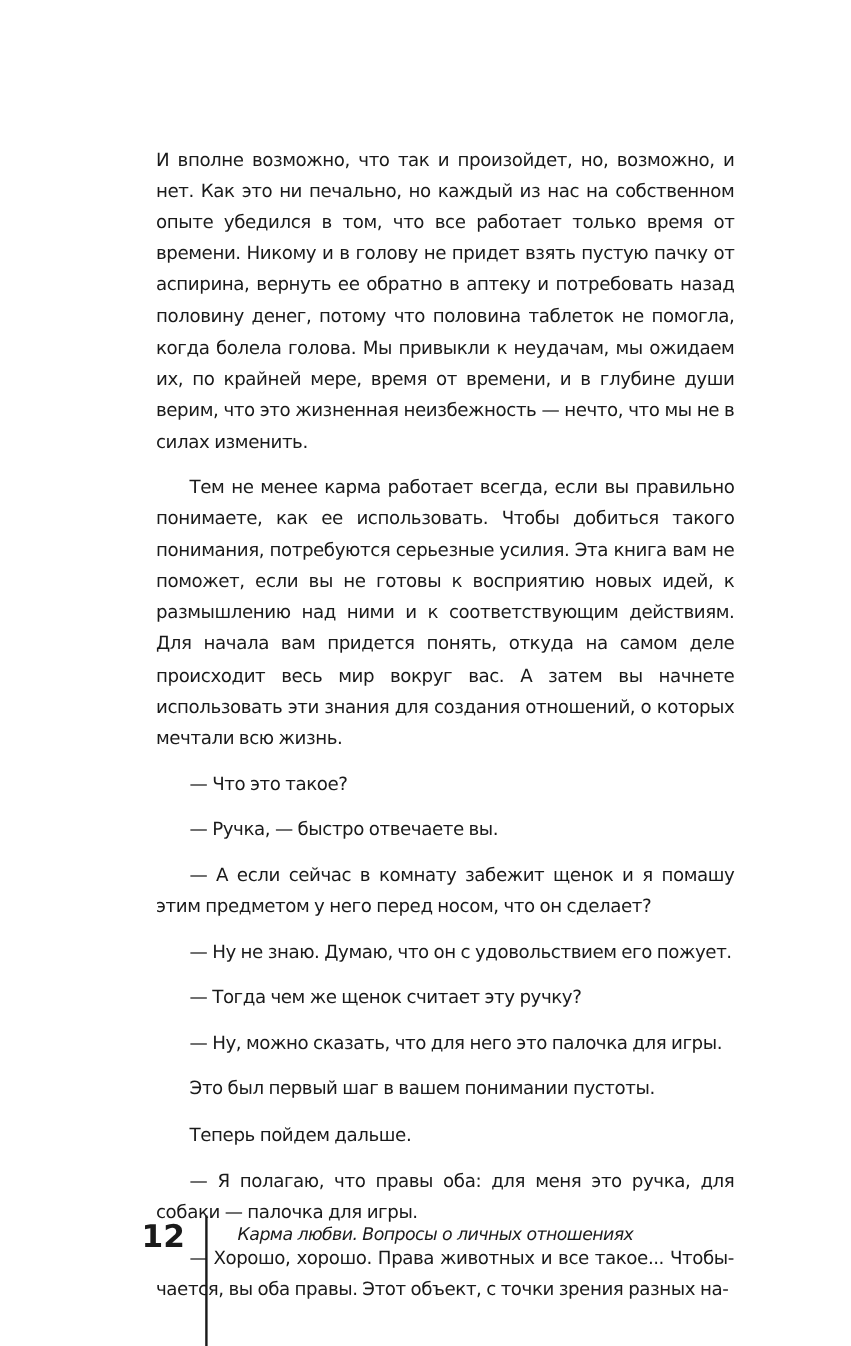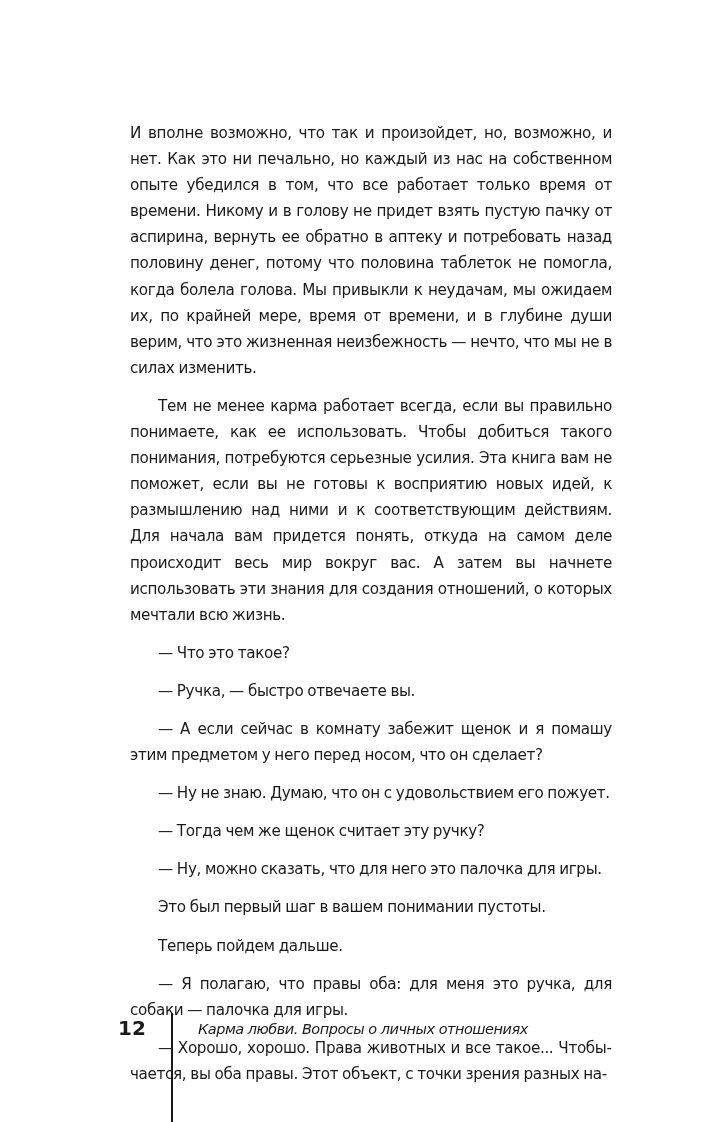--- a/index.html
+++ b/index.html
@@ -33,21 +33,21 @@
   }
   .para.indent {
     text-indent: 28px;
   }
   .footer-number {
     position: absolute;
     left: 118px;
     top: 1016px;
     font-family: "DejaVu Sans", sans-serif;
     font-weight: bold;
-    font-size: 20px;
+    font-size: 26px;
     letter-spacing: 0px;
     color: #1a1a1a;
   }
   .footer-rule {
     position: absolute;
     left: 171px;
     top: 1013px;
     width: 2px;
     height: 109px;
     background: #1a1a1a;

